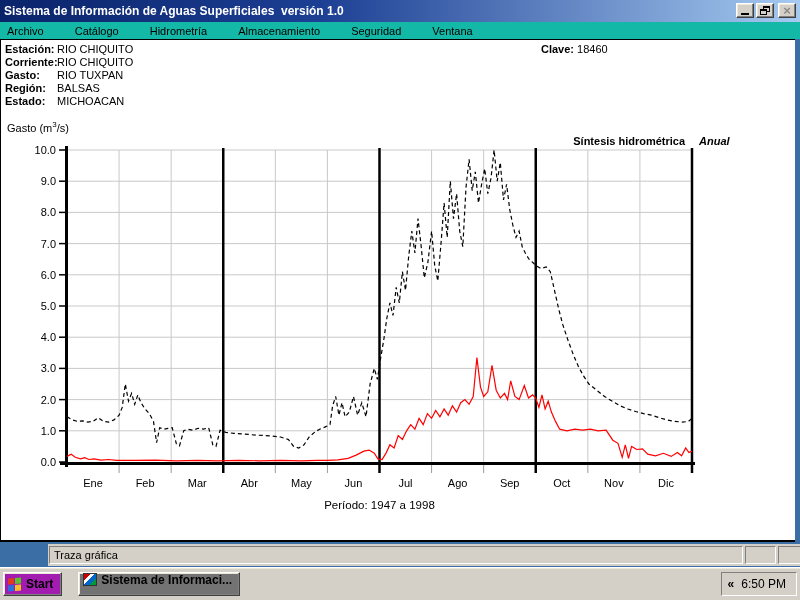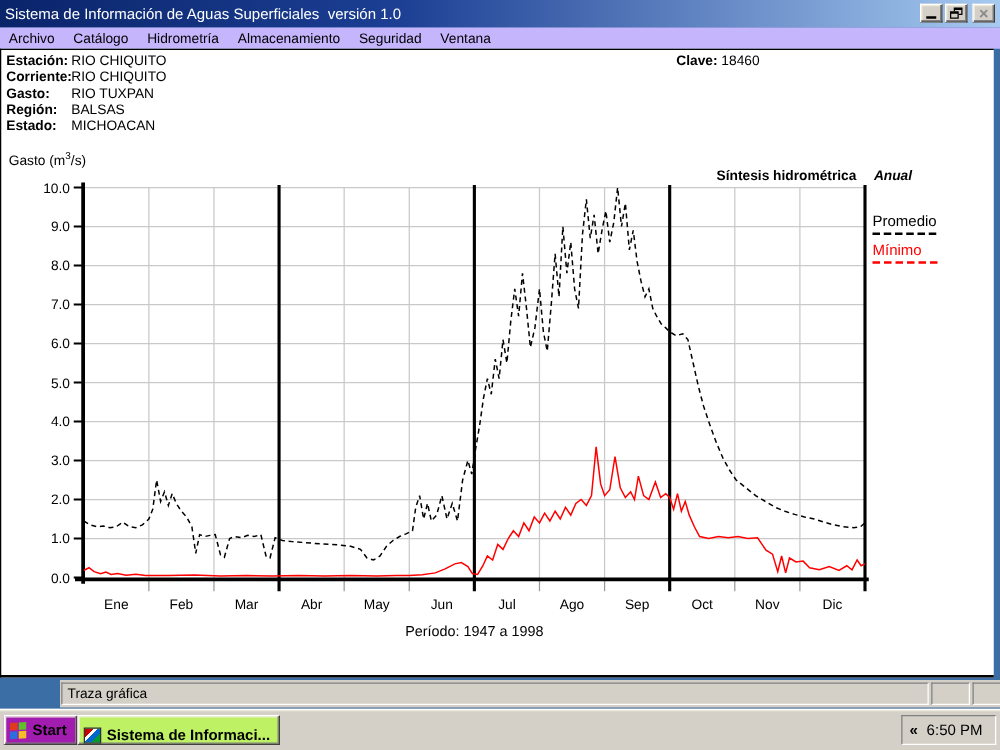--- a/index.html
+++ b/index.html
@@ -9,37 +9,37 @@
     font-size:11px; color:#000;
     background:#3a6ea5;
     position:relative; overflow:hidden;
   }
   
   .titlebar {
     position:absolute; left:0; top:0; width:800px; height:22px;
     background:linear-gradient(to right,#0a246a,#1c3f94 40%,#a6caf0);
     display:flex; align-items:center; padding-left:4px;
   }
-  .titlebar .title { color:#fff; font-weight:normal; font-size:12px; white-space:pre; }
+  .titlebar .title { color:#fff; font-weight:bold; font-size:12px; white-space:pre; }
   .winbtns { position:absolute; right:4px; top:3px; display:flex; gap:2px; }
   .winbtn {
     width:18px; height:15px; background:#d4d0c8;
     border:1px solid; border-color:#fff #404040 #404040 #fff;
     box-shadow:inset -1px -1px 0 #808080, inset 1px 1px 0 #ece9d8;
     display:flex; align-items:center; justify-content:center; position:relative;
   }
   .glyph-min { width:8px; height:2px; background:#000; margin-top:7px; }
   .glyph-restore { position:relative; width:10px; height:9px; }
   .glyph-restore .r1 { position:absolute; right:0; top:0; width:7px; height:6px; border:1px solid #000; border-top-width:2px; background:#d4d0c8; }
   .glyph-restore .r2 { position:absolute; left:0; bottom:0; width:7px; height:6px; border:1px solid #000; border-top-width:2px; background:#d4d0c8; }
   .glyph-close { color:#8a8a8a; font-weight:bold; font-size:13px; line-height:11px; }
   
   .menubar {
     position:absolute; left:0; top:22px; width:800px; height:17px;
-    background:#c4b5fd; display:flex; align-items:center; gap:15px; padding-left:7px;
+    background:#14b8a6; display:flex; align-items:center; gap:31px; padding-left:7px;
   }
   .menubar .mitem { cursor:default; }
   
   .client {
     position:absolute; left:0; top:39px; width:795px; height:503px;
     background:#fff; border-left:1px solid #000; border-top:1px solid #000; border-bottom:2px solid #000;
   }
   .info { position:absolute; left:4px; top:3px; }
   .info .row { display:flex; height:13px; line-height:13px; }
   .info .lbl { font-weight:bold; width:52px; }
@@ -74,24 +74,24 @@
   .startbtn {
     height:24px; background:#a21caf; font-weight:bold; font-size:12px;
     border:1px solid; border-color:#fff #404040 #404040 #fff;
     box-shadow:inset -1px -1px 0 #808080, inset 1px 1px 0 #ece9d8;
     display:flex; align-items:center; gap:4px; padding:0 8px 0 4px;
   }
   .winflag { width:14px; height:13px; display:grid; grid-template-columns:6px 6px; grid-template-rows:6px 6px; gap:1px; transform:skewY(-4deg); }
   .winflag i:nth-child(1){background:#e03a1e;} .winflag i:nth-child(2){background:#5fbf2a;}
   .winflag i:nth-child(3){background:#2a6fdc;} .winflag i:nth-child(4){background:#f4c026;}
   .taskbtn {
-    height:24px; margin-left:0; width:162px; background:#bef264; font-weight:bold; font-size:12px;
+    height:24px; margin-left:16px; width:162px; background:#737373; font-weight:bold; font-size:12px;
     border:1px solid; border-color:#fff #404040 #404040 #fff;
     box-shadow:inset -1px -1px 0 #808080, inset 1px 1px 0 #ece9d8;
-    display:flex; align-items:flex-end; gap:4px; padding:0 4px; overflow:hidden; white-space:nowrap;
+    display:flex; align-items:flex-start; gap:4px; padding:0 4px; overflow:hidden; white-space:nowrap;
   }
   .taskicon { width:14px; height:13px; flex:0 0 14px;
     background:linear-gradient(135deg,#c00 0 30%,#fff 30% 45%,#06c 45% 70%,#093 70% 100%);
     border:1px solid #333; }
   .tray {
     margin-left:auto; height:24px; background:#d4d0c8;
     border:1px solid; border-color:#808080 #fff #fff #808080;
     display:flex; align-items:center; gap:8px; padding:0 10px 0 6px; font-size:12px;
   }
   .chev { font-weight:bold; letter-spacing:-1px; }
@@ -228,24 +228,20 @@
       <text x="456.62475" y="347" text-anchor="middle" font-size="11" font-family="&quot;Liberation Sans&quot;,sans-serif" fill="#000">Ago</text>
       <text x="508.70805" y="347" text-anchor="middle" font-size="11" font-family="&quot;Liberation Sans&quot;,sans-serif" fill="#000">Sep</text>
       <text x="560.79135" y="347" text-anchor="middle" font-size="11" font-family="&quot;Liberation Sans&quot;,sans-serif" fill="#000">Oct</text>
       <text x="612.87465" y="347" text-anchor="middle" font-size="11" font-family="&quot;Liberation Sans&quot;,sans-serif" fill="#000">Nov</text>
       <text x="664.95795" y="347" text-anchor="middle" font-size="11" font-family="&quot;Liberation Sans&quot;,sans-serif" fill="#000">Dic</text>
       <polyline points="66.0,276.8 71.2,279.9 76.4,281.4 81.6,280.8 86.8,282.1 92.0,281.4 97.2,277.7 102.5,281.4 107.7,282.1 112.9,279.9 118.1,275.2 121.2,267.4 124.3,244.0 127.5,261.2 130.6,253.4 133.7,264.3 136.8,254.9 140.0,262.7 144.1,269.0 148.3,273.6 152.5,281.4 155.6,302.7 158.7,287.7 162.9,289.2 167.0,288.3 171.2,287.7 175.4,303.9 178.5,305.8 182.7,290.8 186.8,289.2 192.0,290.2 197.2,288.3 202.5,289.2 207.7,287.7 211.8,304.8 215.0,306.4 219.1,290.2 224.9,292.4 232.7,293.3 240.5,293.9 248.3,294.5 256.1,295.2 263.9,295.5 271.7,296.1 279.5,297.0 287.4,299.5 292.6,306.4 297.8,308.0 303.0,304.8 308.2,297.0 313.4,292.4 318.6,289.2 323.8,287.1 329.0,284.6 331.6,265.8 334.7,256.5 337.9,275.2 341.0,262.7 344.1,276.8 348.3,272.1 352.5,256.5 356.6,275.2 360.8,262.7 365.0,276.8 369.1,244.0 373.3,228.4 376.4,239.3 379.5,219.0 382.7,200.3 385.8,178.5 388.9,162.9 392.0,175.4 395.2,147.3 398.3,162.9 401.4,131.7 404.5,150.4 407.7,116.1 410.8,91.1 413.9,113.0 417.0,78.6 420.2,106.7 423.3,137.9 426.9,122.3 430.6,91.1 433.7,125.4 436.8,141.0 440.0,103.6 443.1,63.0 446.2,97.4 449.3,41.2 452.5,78.6 455.6,53.7 458.7,91.1 461.8,106.7 465.0,47.4 468.1,19.4 471.2,50.6 474.3,31.8 477.5,63.0 480.6,44.3 483.7,28.7 486.8,53.7 490.0,38.1 493.1,10.0 496.2,41.2 499.3,22.5 502.5,59.9 505.6,44.3 508.7,69.3 511.8,84.9 515.0,97.4 518.1,91.1 521.2,106.7 524.3,113.0 528.0,119.2 531.6,122.3 534.7,125.4 540.0,128.6 545.2,127.0 549.3,131.7 553.5,150.4 557.7,169.1 561.8,184.7 567.0,200.3 572.2,214.4 577.5,226.8 582.7,236.2 587.9,244.0 595.7,250.2 603.5,256.5 611.3,261.2 619.1,265.8 626.9,269.0 634.7,271.5 642.6,273.6 650.4,275.2 658.2,277.7 666.0,279.9 673.8,281.4 681.6,282.1 687.4,281.4 691.0,278.3" fill="none" stroke="#000000" stroke-width="1.2" stroke-dasharray="4 3"></polyline>
       <polyline points="66.0,316.4 70.2,314.2 74.3,317.3 79.5,318.9 83.7,317.6 87.9,319.5 93.1,318.9 99.9,320.1 107.7,319.5 115.5,320.4 133.7,320.4 154.5,320.1 175.4,320.8 196.2,320.4 217.0,320.8 237.9,320.4 258.7,320.8 279.5,320.4 300.4,320.8 316.0,320.4 326.4,320.4 336.8,319.8 347.2,318.3 355.1,315.1 362.9,311.1 368.1,310.1 373.3,313.3 376.9,318.9 381.1,319.5 385.3,312.6 388.9,304.8 393.1,308.0 397.2,295.5 401.4,299.5 405.6,290.8 409.7,284.6 413.9,289.2 418.1,278.3 422.2,284.6 426.4,273.6 430.6,278.3 434.7,270.5 438.9,276.8 443.1,269.0 447.2,275.2 451.4,265.8 455.6,272.1 459.7,262.7 463.9,259.6 468.1,264.3 472.2,256.5 475.9,217.5 479.5,247.1 482.7,256.5 486.8,251.8 491.0,225.3 495.2,250.2 499.3,258.0 503.5,253.4 506.6,259.6 509.7,240.9 513.9,256.5 518.1,259.6 523.3,245.6 527.5,258.0 531.6,254.9 534.7,258.0 537.9,267.4 541.0,254.9 544.1,269.0 547.2,261.2 550.4,272.1 554.5,281.4 558.7,289.2 566.0,290.8 573.8,289.2 581.6,290.2 589.4,289.2 597.2,290.8 605.1,290.2 611.8,300.2 617.0,303.3 621.2,317.3 624.3,304.8 627.5,318.3 630.6,306.4 635.8,309.5 641.5,308.9 646.7,314.2 654.5,315.8 662.4,313.3 670.2,316.4 676.4,312.6 680.6,315.8 684.7,308.0 687.9,312.6 691.0,311.1" fill="none" stroke="#ff0000" stroke-width="1.2"></polyline>
       <text x="378.4998" y="369" text-anchor="middle" font-size="11.5" font-family="&quot;Liberation Sans&quot;,sans-serif" fill="#000">Período:  1947 a 1998</text>
     </svg>
 
-  <div class="legend">
-    <span class="entry prom">Promedio</span>
-    <span class="entry min">Mínimo</span>
-  </div>
 </div>
 
 <div class="statusbar">
   <div class="pane main">Traza gráfica</div>
   <div class="pane small"></div>
   <div class="pane small"></div>
   <div class="pane small"></div>
 </div>
 
 <div class="taskbar">

